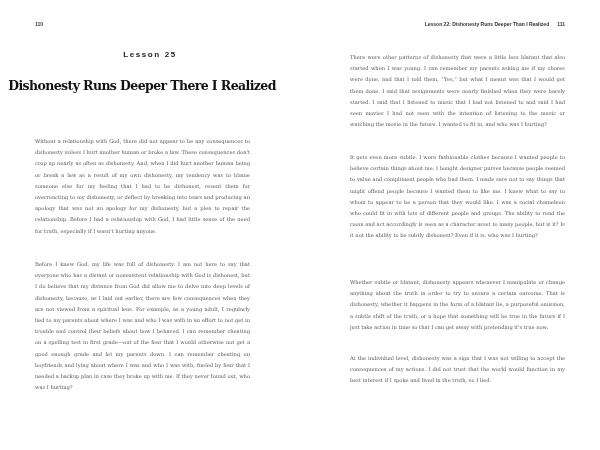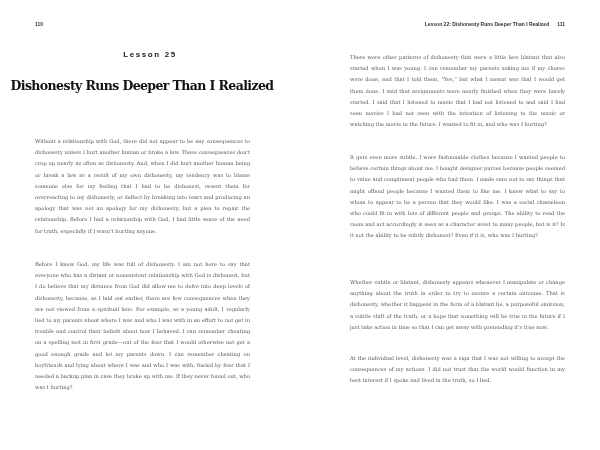--- a/index.html
+++ b/index.html
@@ -42,21 +42,21 @@
     .r2 { top: 152px; }
     .r3 { top: 277px; }
     .r4 { top: 353px; }
   </style>
 </head>
 <body>
 
 <div class="page left">
   <div class="folio-left">110</div>
   <div class="lesson-label">Lesson 25</div>
-  <h1 class="chapter-title">Dishonesty Runs Deeper Than I Realized</h1>
+  <h1 class="chapter-title">Dishonesty Runs Deeper There I Realized</h1>
   <p class="body-text p1">Without a relationship with God, there did not appear to be any consequences to dishonesty unless I hurt another human or broke a law. These consequences don't crop up nearly as often as dishonesty. And, when I did hurt another human being or break a law as a result of my own dishonesty, my tendency was to blame someone else for my feeling that I had to be dishonest, resent them for overreacting to my dishonesty, or deflect by breaking into tears and producing an apology that was not an apology for my dishonesty, but a plea to repair the relationship. Before I had a relationship with God, I had little sense of the need for truth, especially if I wasn't hurting anyone.</p>
   <p class="body-text p2">Before I knew God, my life was full of dishonesty. I am not here to say that everyone who has a distant or nonexistent relationship with God is dishonest, but I do believe that my distance from God did allow me to delve into deep levels of dishonesty, because, as I laid out earlier, there are few consequences when they are not viewed from a spiritual lens. For example, as a young adult, I regularly lied to my parents about where I was and who I was with in an effort to not get in trouble and control their beliefs about how I behaved. I can remember cheating on a spelling test in first grade—out of the fear that I would otherwise not get a good enough grade and let my parents down. I can remember cheating on boyfriends and lying about where I was and who I was with, fueled by fear that I needed a backup plan in case they broke up with me. If they never found out, who was I hurting?</p>
 </div>
 
 <div class="page right">
   <div class="running-head">
     <span>Lesson 22: Dishonesty Runs Deeper Than I Realized</span>
     <span>111</span>
   </div>
   <p class="body-text r1">There were other patterns of dishonesty that were a little less blatant that also started when I was young. I can remember my parents asking me if my chores were done, and that I told them, “Yes,” but what I meant was that I would get them done. I said that assignments were nearly finished when they were barely started. I said that I listened to music that I had not listened to and said I had seen movies I had not seen with the intention of listening to the music or watching the movie in the future. I wanted to fit in, and who was I hurting?</p>

